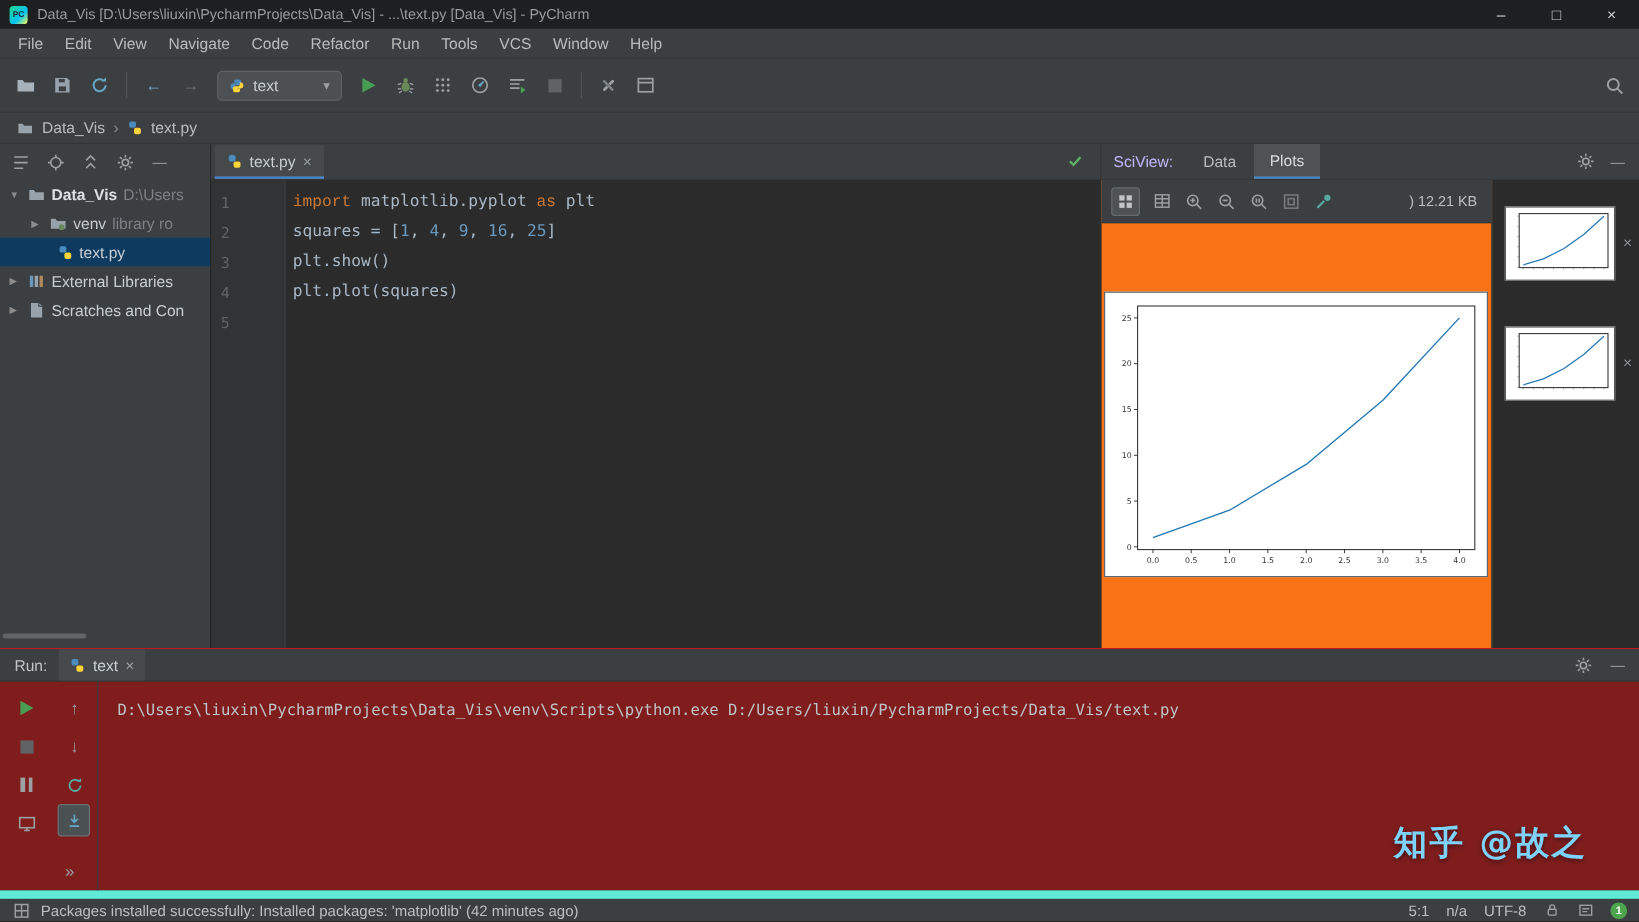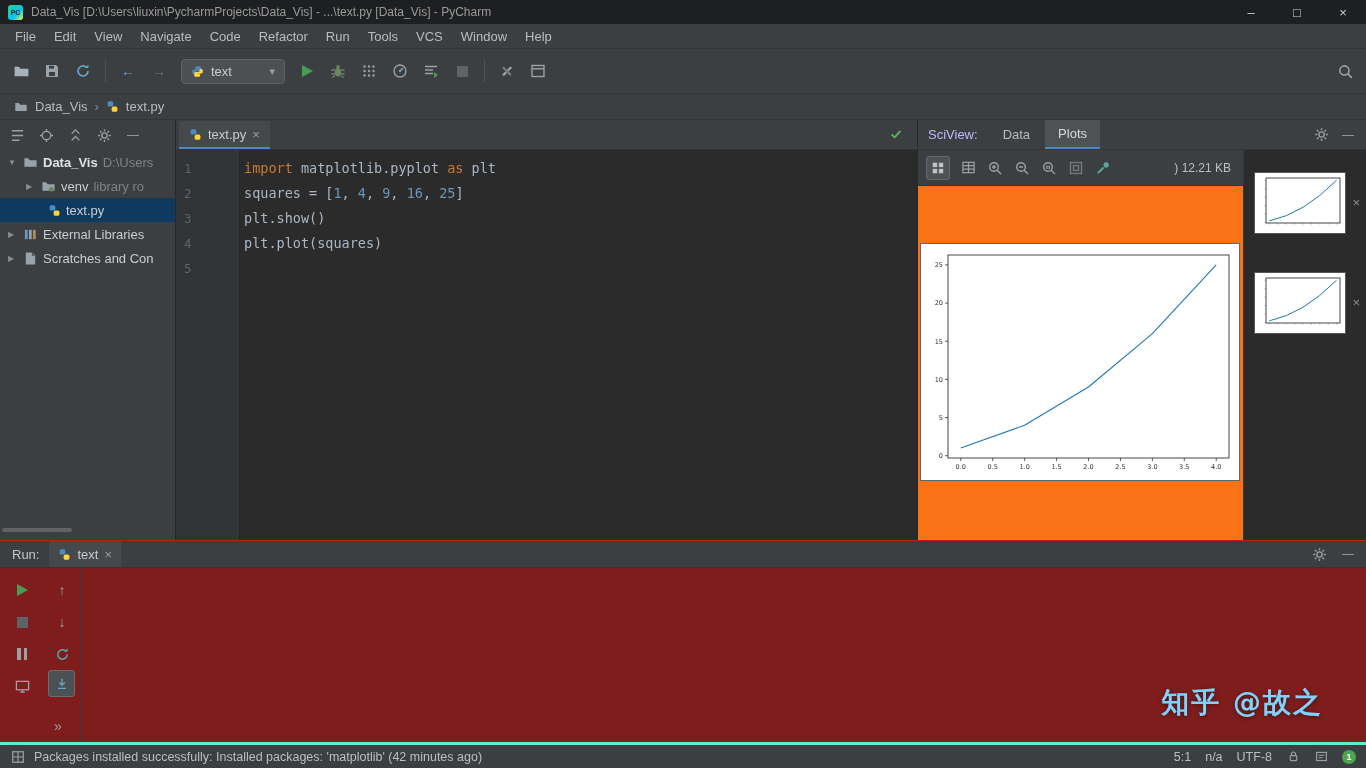--- a/index.html
+++ b/index.html
@@ -50,21 +50,21 @@
   .editor-wrap { flex:1; display:flex; flex-direction:column; background:#2b2b2b; min-width:0; }
   .tab-bar { height:30px; background:#3c3f41; display:flex; align-items:flex-end; border-bottom:1px solid #333637; position:relative; }
   .editor-tab { height:28px; display:flex; align-items:center; gap:6px; padding:0 10px; background:#45494a; border-bottom:2px solid #4a88c7; color:#c8cdd2; margin-left:3px; }
   .tab-close { color:#9aa0a3; font-size:13px; }
   .inspect-ok { position:absolute; right:14px; top:7px; }
   .editor { flex:1; display:flex; font-family:"DejaVu Sans Mono","Liberation Mono",monospace; font-size:13.5px; }
   .gutter { width:62px; background:#313335; border-right:1px solid #3a3c3e; color:#606366; padding-top:6px; flex:none; }
   .gutter-num { height:25px; line-height:25px; padding-left:8px; font-size:12.5px; }
   .code { padding-top:6px; padding-left:6px; overflow:hidden; }
   .code-line { height:25px; line-height:25px; white-space:pre; }
-  .kw { color:#cc7832; } .num { color:#6897bb; } .pl { color:#a9b7c6; }
+  .kw { color:#cc7832;font-family:Liberation Mono, monospace; } .num { color:#6897bb; } .pl { color:#a9b7c6; }
   
   .sciview { width:449px; background:#3c3f41; border-left:1px solid #282828; display:flex; flex-direction:column; flex:none; }
   .sciview-header { height:30px; display:flex; align-items:center; padding:0 0 0 10px; gap:2px; border-bottom:1px solid #333637; background:#3c3f41; }
   .sv-title { padding-right:10px; color:#c4b5fd; }
   .sciview-tab { padding:0 13px; height:100%; display:flex; align-items:center; color:#b8bcbf; }
   .sciview-tab.active { background:#4e5254; border-bottom:2px solid #4a88c7; color:#d7dbde; }
   .sv-header-right { margin-left:auto; display:flex; align-items:center; gap:12px; padding-right:12px; color:#9da0a3; }
   .sciview-body { flex:1; display:flex; min-height:0; }
   .plots-area { width:325px; position:relative; background:#f97316; flex:none; }
   .plots-toolbar { height:36px; background:#3c3f41; display:flex; align-items:center; padding:0 8px; gap:9px; border-bottom:1px solid #333637; }
@@ -82,21 +82,21 @@
   .run-body { flex:1; position:relative; }
   .run-toolbar { position:absolute; left:0; top:0; bottom:0; width:82px; border-right:1px solid #3a3a3a; }
   .rt { position:absolute; width:20px; height:20px; display:flex; align-items:center; justify-content:center; }
   .rt .glyph { font-size:14px; color:#9da0a3; }
   .pause { display:flex; gap:3px; }
   .pause i { width:3.5px; height:12px; background:#9da0a3; display:block; }
   .rt-selbox { position:absolute; left:48px; top:102px; width:27px; height:27px; background:#4b5053; border:1px solid #6a7072; border-radius:3px; display:flex; align-items:center; justify-content:center; }
   .console { position:absolute; left:82px; top:0; right:0; bottom:0; padding:12px 16px; font-family:"DejaVu Sans Mono","Liberation Mono",monospace; font-size:13px; color:#bfc3c7; }
   .console-line { min-height:25px; line-height:25px; white-space:pre; }
   
-  .statusbar { height:26px; background:#3c3f41; border-top:3px solid #5eead4; display:flex; align-items:center; padding:0 10px; font-size:12.5px; color:#bbbfc2; gap:9px; }
+  .statusbar { height:26px; background:#3c3f41; border-top:7px solid #5eead4; display:flex; align-items:center; padding:0 10px; font-size:12.5px; color:#bbbfc2; gap:9px; }
   .status-right { margin-left:auto; display:flex; align-items:center; gap:14px; }
   .notif-badge { width:14px; height:14px; border-radius:50%; background:#4da54d; color:#fff; font-size:9px; font-weight:bold; display:flex; align-items:center; justify-content:center; }
   
   .watermark { position:absolute; right:43px; bottom:46px; font-size:28px; color:#7dd3fc; font-weight:700; letter-spacing:2px; text-shadow:0 1px 4px rgba(0,0,0,.45); font-family:"DejaVu Sans","Liberation Sans",sans-serif; }
 </style>
 </head>
 <body>
 
 <div id="app">
 
@@ -574,20 +574,21 @@
         <span class="rt-selbox">
           <svg width="14" height="14" viewBox="0 0 16 16">
               <path d="M8 2v7M4.8 6.2L8 9.4l3.2-3.2M3.5 13h9" fill="none" stroke="#64a6c4" stroke-width="1.6"></path>
             </svg>
           </span>
         <span class="rt" style="left:48px;top:148px">
             <span class="glyph">»</span>
           </span>
       </div>
       <div class="console">
+        <div class="console-line">D:\Users\liuxin\PycharmProjects\Data_Vis\venv\Scripts\python.exe D:/Users/liuxin/PycharmProjects/Data_Vis/text.py</div>
         <div class="console-line"></div>
       </div>
     </div>
   </div>
 
   <div class="statusbar">
     <span class="ico" style="width:15px;height:15px">
       <svg width="14" height="14" viewBox="0 0 16 16">
           <rect x="2" y="2" width="12" height="12" fill="none" stroke="#9da0a3" stroke-width="1.4"></rect>
           <path d="M2 8h12M8 2v12" stroke="#9da0a3" stroke-width="1.4"></path>

